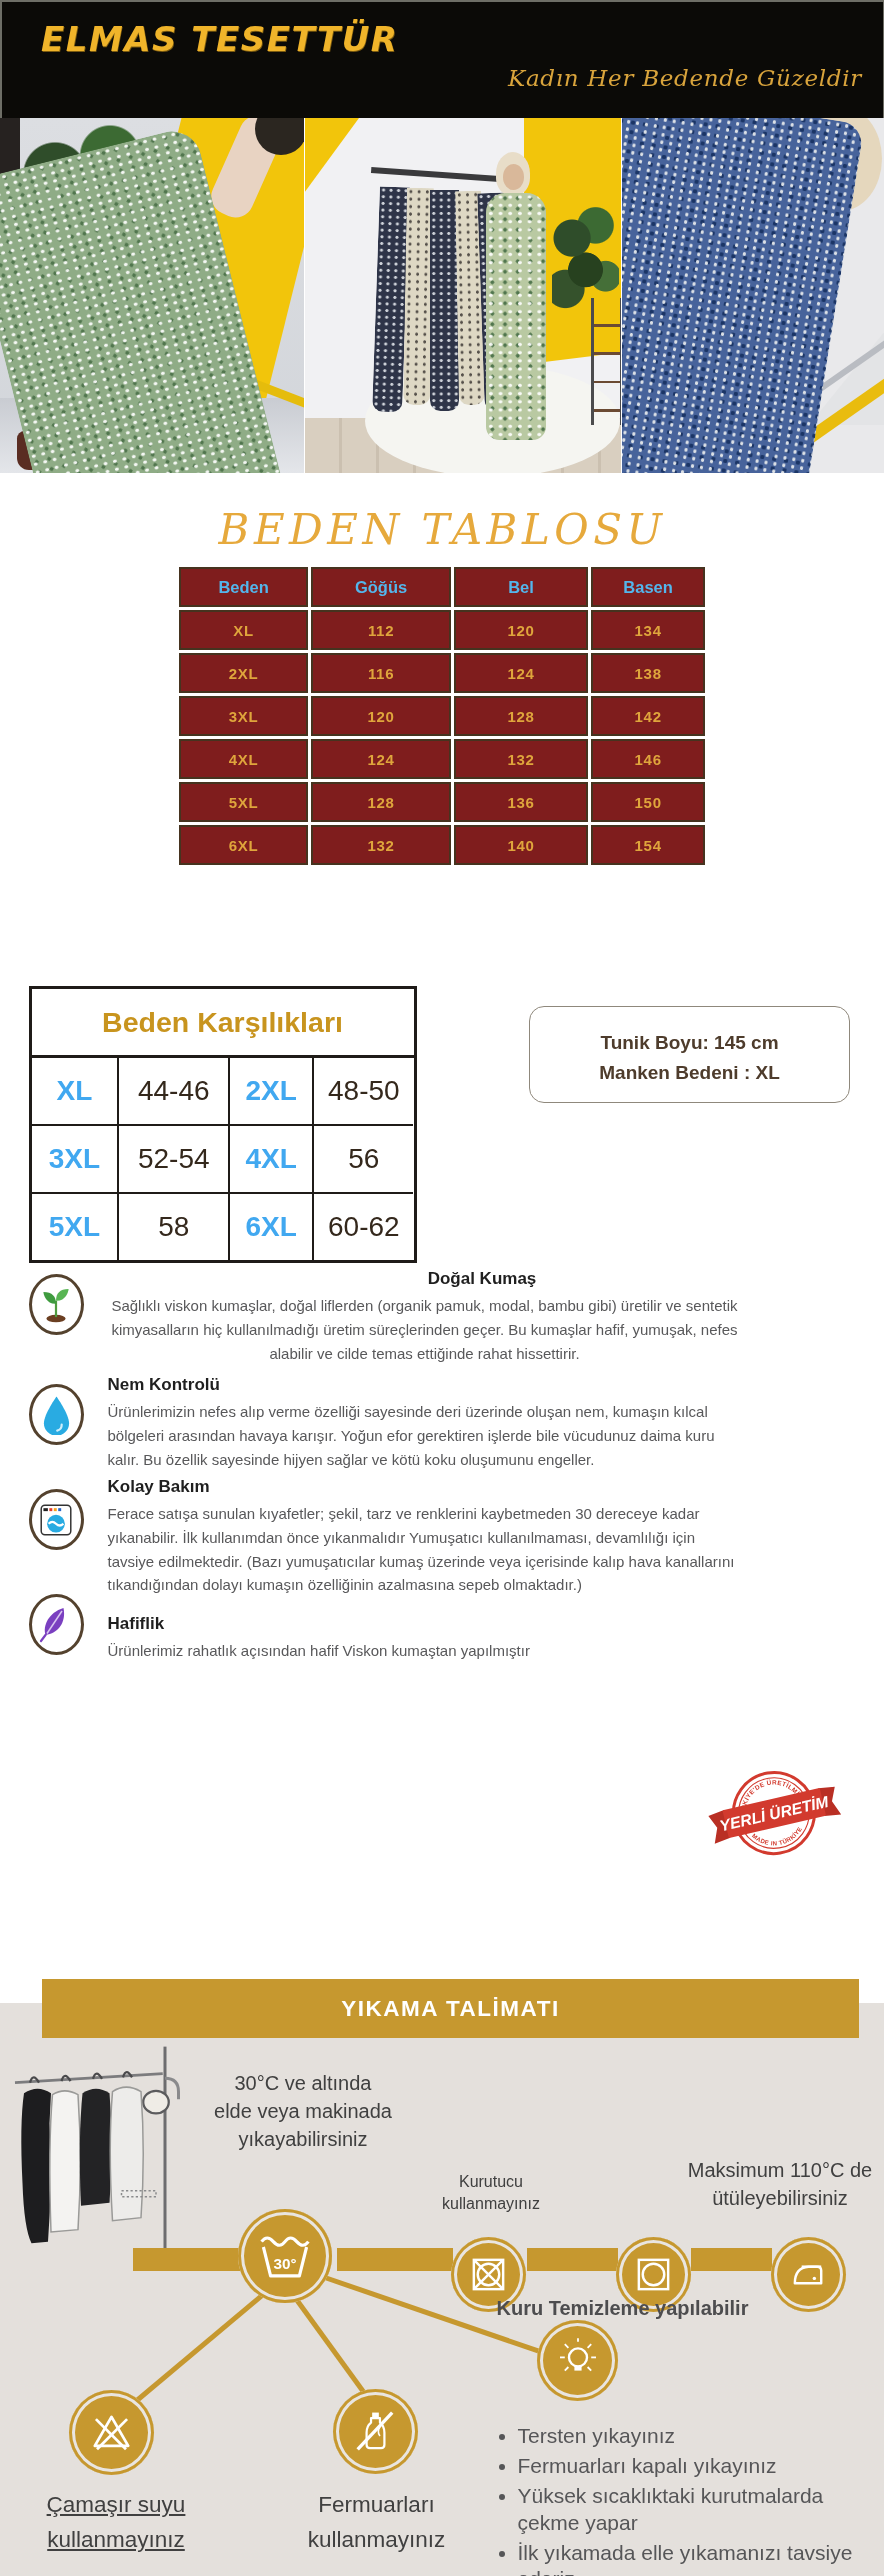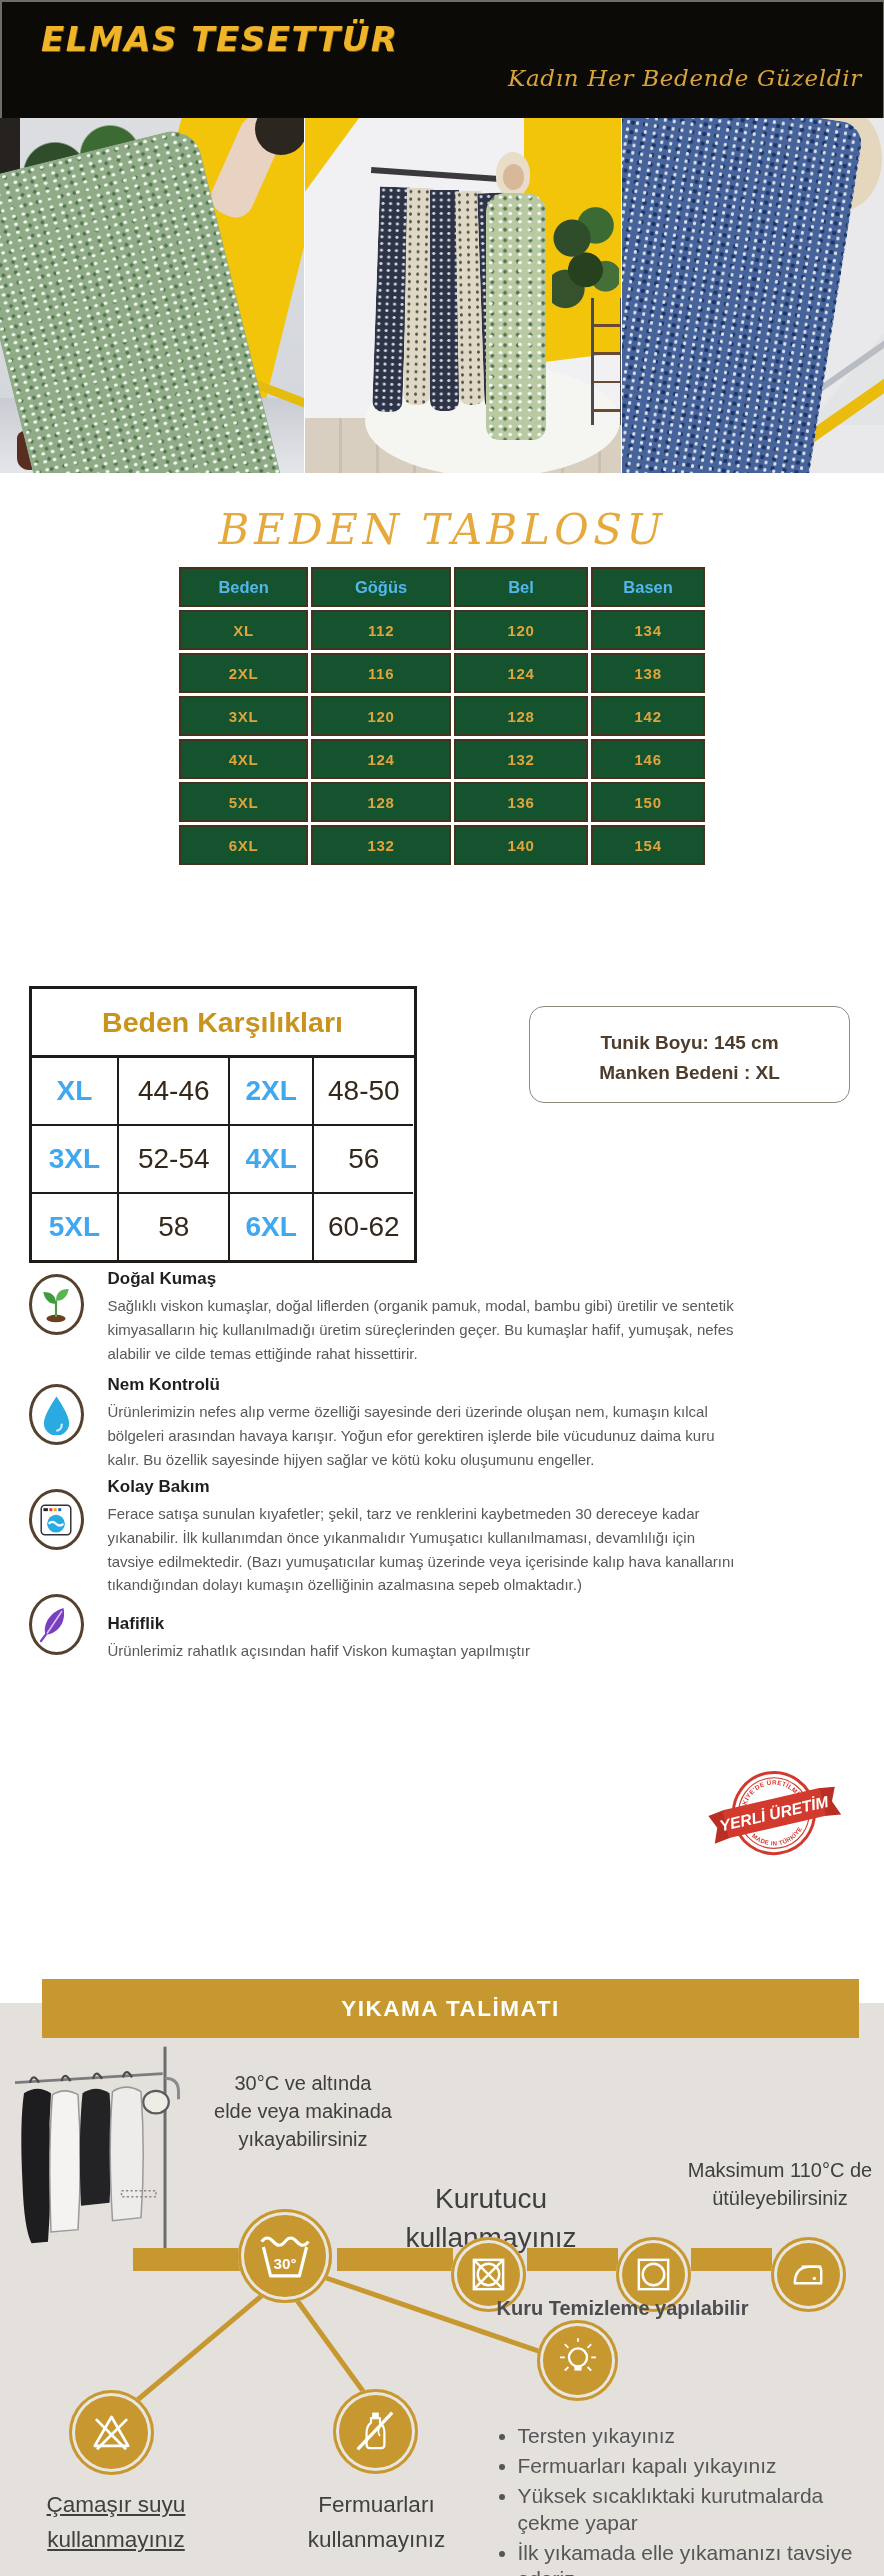--- a/index.html
+++ b/index.html
@@ -18,21 +18,21 @@
   .ph3{left:622px;width:262px;}
   .speck-green{background-color:#8fac86;background-image:radial-gradient(circle,rgba(255,255,255,.9) 1.5px,transparent 2px),radial-gradient(circle,#51764e 1.8px,transparent 2.2px);background-size:9.7px 8.2px,12.7px 10.5px;}
   .speck-blue{background-color:#47639b;background-image:radial-gradient(circle,#dbe0e6 1.5px,transparent 2px),radial-gradient(circle,#1b3566 1.9px,transparent 2.5px);background-size:9px 7.5px,12px 9.7px;}
   .speck-navy{background-color:#2e3448;background-image:radial-gradient(circle,#cfd3da 1.3px,transparent 1.8px);background-size:7.5px 6.7px;}
   .speck-cream{background-color:#ded8c4;background-image:radial-gradient(circle,#55504a 1.3px,transparent 1.8px);background-size:8.2px 7.5px;}
   .plant{background:radial-gradient(circle at 30% 30%,#2f4d2a 18%,transparent 19%),radial-gradient(circle at 65% 20%,#3c6a33 16%,transparent 17%),radial-gradient(circle at 50% 55%,#27411f 22%,transparent 23%),radial-gradient(circle at 80% 60%,#456f38 16%,transparent 17%),radial-gradient(circle at 20% 70%,#35522c 18%,transparent 19%);}
 
   
   .script-title{left:0;top:489px;width:885px;text-align:center;font-family:"DejaVu Serif",serif;font-style:italic;font-size:42px;letter-spacing:4.5px;color:#e6a93c;margin-top:16px;}
   table.sizes{position:absolute;left:176px;top:564px;width:532px;border-spacing:3.7px;}
-  table.sizes th,table.sizes td{border:2.2px solid #46331f;background:#14532d;height:34px;text-align:center;}
+  table.sizes th,table.sizes td{border:2.2px solid #46331f;background:#7f1d1d;height:34px;text-align:center;}
   table.sizes th{color:#53b6ec;font-size:16.5px;font-weight:bold;}
   table.sizes td{color:#dfa53c;font-size:15px;font-weight:bold;letter-spacing:0.7px;}
 
   
   .equiv{left:28.5px;top:986px;width:388px;border:3px solid #1f1b18;background:#fff;box-sizing:border-box;}
   .equiv-title{height:66px;line-height:66px;text-align:center;font-size:28.5px;font-weight:bold;color:#c8941e;border-bottom:3px solid #1f1b18;}
   .equiv-grid{display:grid;grid-template-columns:23% 29% 22% 26%;}
   .equiv-cell{height:66px;display:flex;align-items:center;justify-content:center;border-right:2.2px solid #1f1b18;border-bottom:2.2px solid #1f1b18;font-size:28px;}
   .equiv-cell:nth-child(4n){border-right:none;}
   .equiv-grid .row-last{border-bottom:none;}
@@ -181,21 +181,21 @@
       <div class="equiv-cell c-size row-last">6XL</div>
       <div class="equiv-cell c-val row-last">60-62</div>
     </div>
   </div>
 
   <div class="abs infobox">
     <div>Tunik Boyu: 145 cm</div>
     <div>Manken Bedeni : XL</div>
   </div>
 
-  <div class="abs feat" style="top:1269px;">
+  <div class="abs feat" style="top:1269px;text-align:center;">
     <div class="f-icon" style="top:4.5px;">
       <svg width="34" height="37" viewBox="0 0 46 50">
         <ellipse cx="23" cy="44" rx="13" ry="5" fill="#6b3f22"></ellipse>
         <path d="M23 42 V20" stroke="#4f9b3f" stroke-width="3"></path>
         <path d="M22 24 C10 24 6 12 6 8 C18 8 23 14 23 24 Z" fill="#3f9b3f"></path>
         <path d="M24 20 C36 20 40 8 40 4 C28 4 23 10 23 20 Z" fill="#58b553"></path>
       </svg>
     </div>
     <div class="f-body">
       <div class="f-title">Doğal Kumaş</div>
@@ -292,21 +292,21 @@
       <path d="M138 78 Q132 150 138 250 L176 246 Q182 160 176 78 Q156 66 138 78 Z" fill="#edecea" stroke="#9a9a98" stroke-width="2"></path>
       <rect x="150" y="210" width="46" height="8" fill="none" stroke="#8a8a8c" stroke-width="2" stroke-dasharray="3 3"></rect>
     </svg>
   </div>
 
   <div class="abs wcap" style="left:187px;top:2069px;width:232px;font-size:20px;">
     <div>30°C ve altında</div>
     <div>elde veya makinada</div>
     <div>yıkayabilirsiniz</div>
   </div>
-  <div class="abs wcap" style="left:405px;top:2171px;width:172px;font-size:28px;margin-top:8px;">
+  <div class="abs wcap" style="left:405px;top:2171px;width:172px;font-size:16px;">
     <div>Kurutucu</div>
     <div>kullanmayınız</div>
   </div>
   <div class="abs wcap" style="left:675px;top:2156px;width:210px;font-size:20px;">
     <div>Maksimum 110°C de</div>
     <div>ütüleyebilirsiniz</div>
   </div>
 
   <div class="abs gbar" style="left:133px;width:109px;"></div>
   <div class="abs gbar" style="left:337px;width:116px;"></div>

